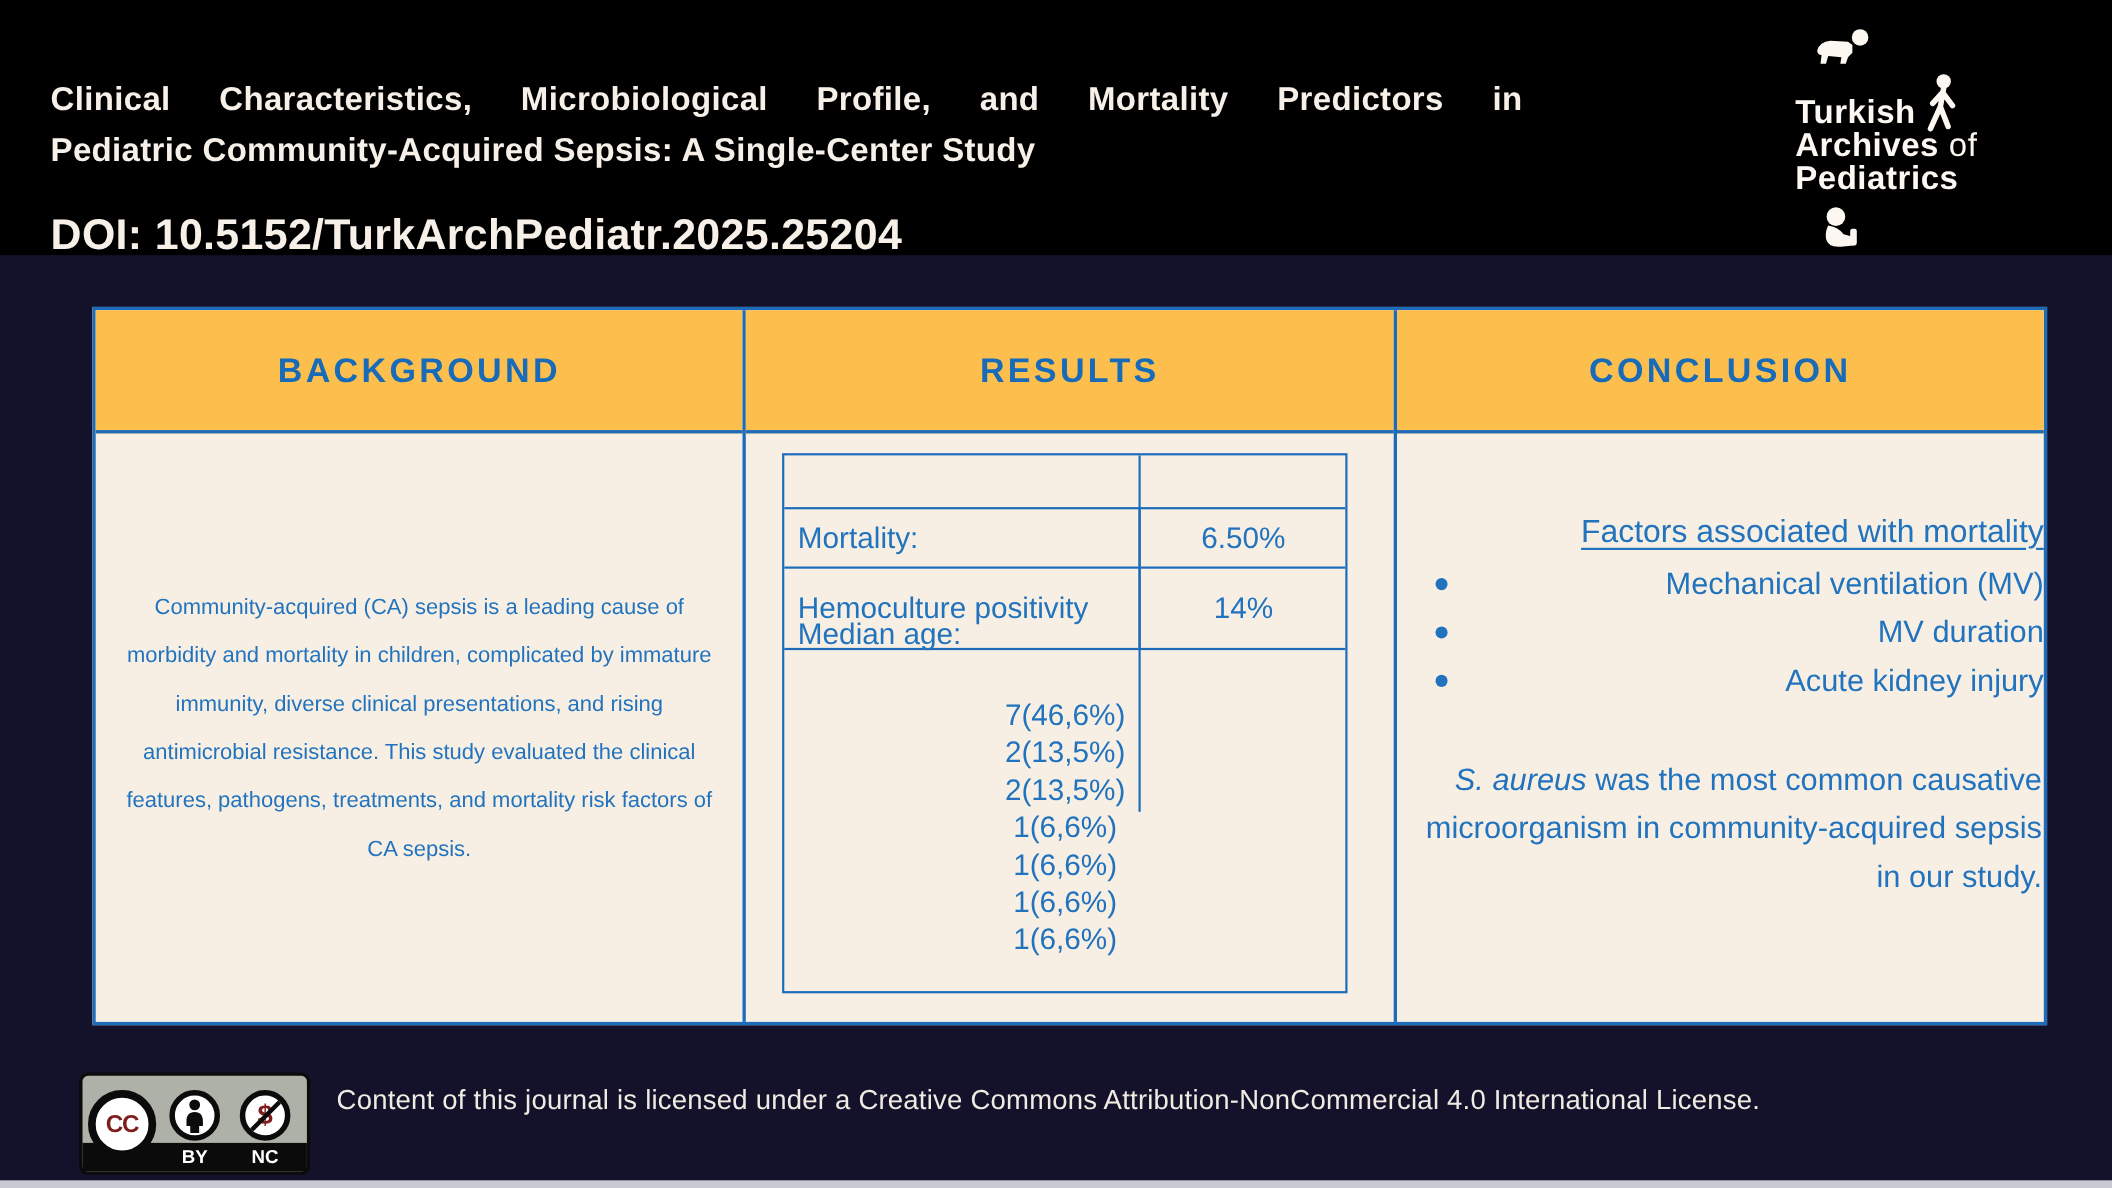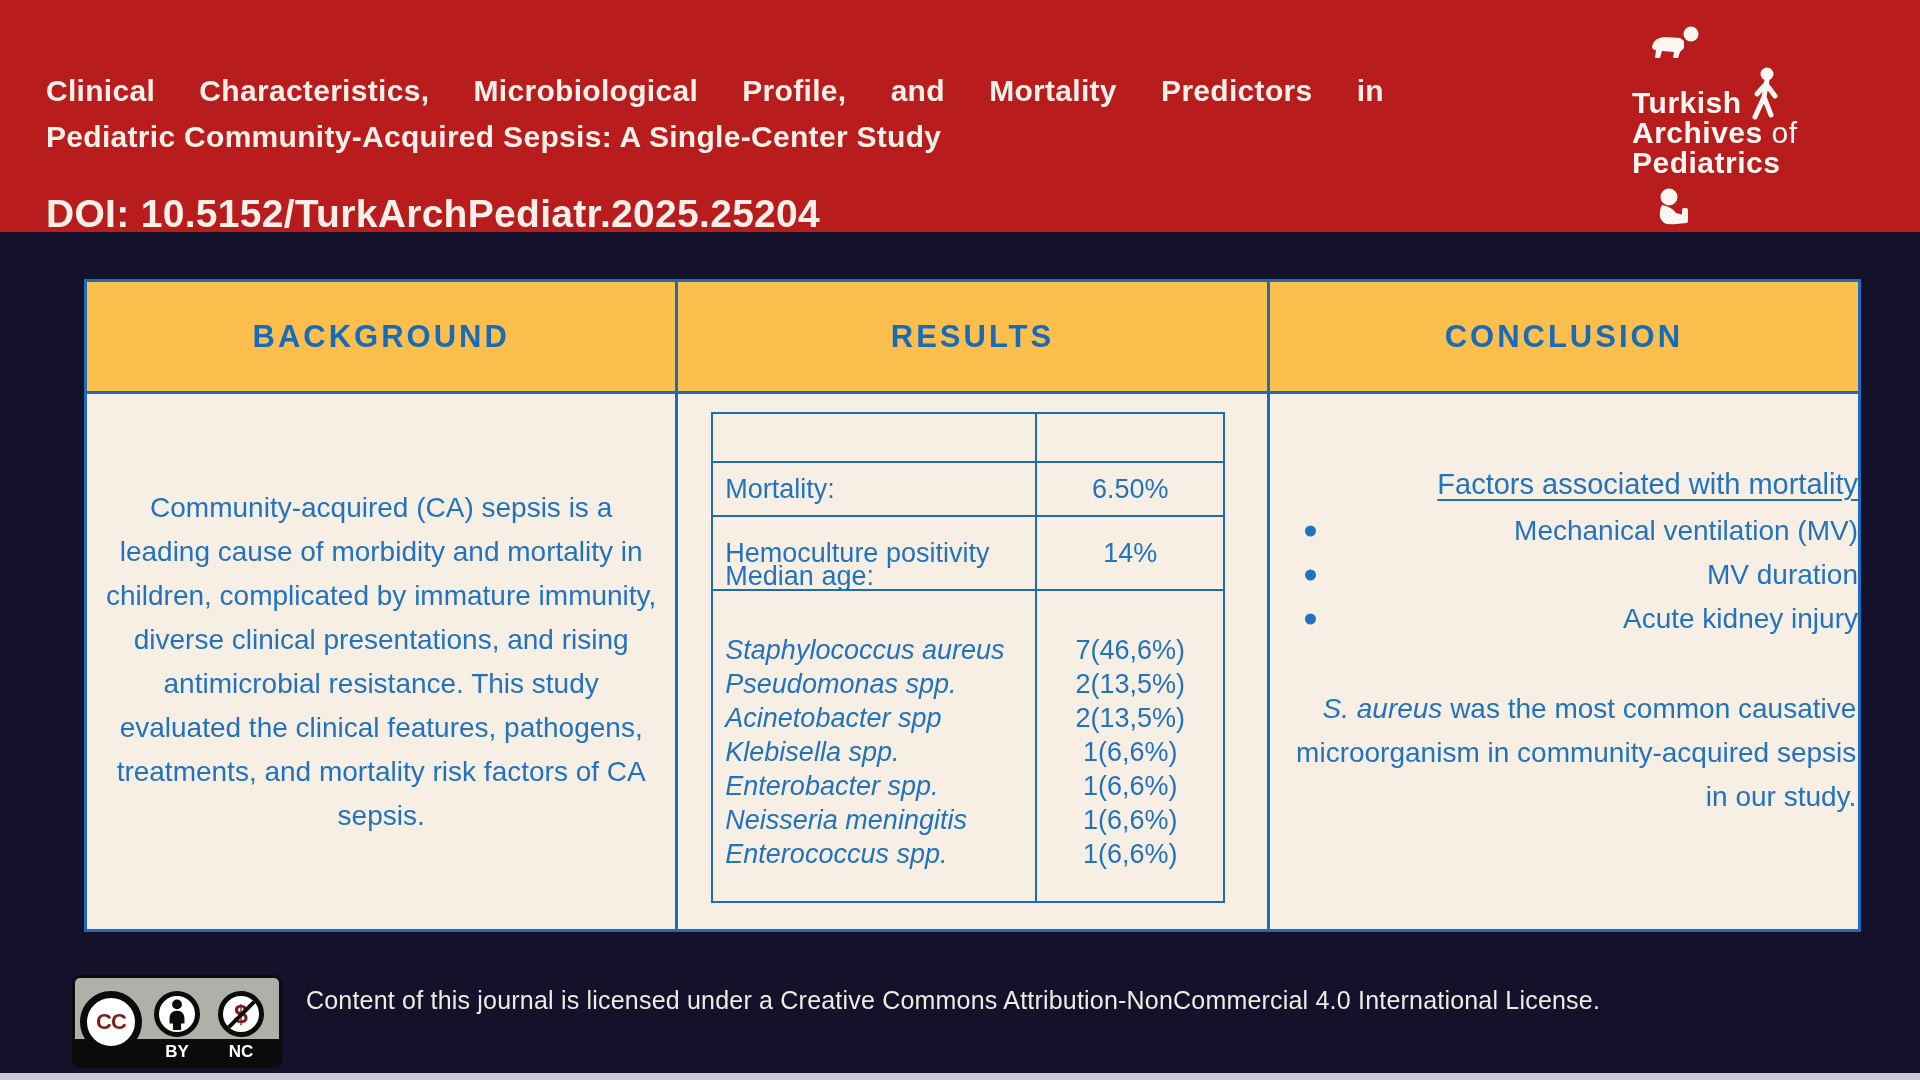--- a/index.html
+++ b/index.html
@@ -2,21 +2,21 @@
 <html><head>
 <meta charset="utf-8">
 <style>
   html,body { margin:0; padding:0; }
   .page {
     position:relative; width:1920px; height:1080px; overflow:hidden;
     background:#14122B; font-family:"Liberation Sans", sans-serif;
   }
 
   
-  .header-banner { position:absolute; left:0; top:0; width:1920px; height:232px; background:#b91c1c; }
+  .header-banner { position:absolute; left:0; top:0; width:1920px; height:232px; background:#000000; }
   .page-title {
     position:absolute; left:46px; top:48px; width:1338px;
     color:#F7F0E8; font-weight:bold; font-size:30px; line-height:46px; letter-spacing:0.3px;
   }
   .title-line1 { display:block; text-align:justify; text-align-last:justify; }
   .title-line2 { display:block; }
   .doi { position:absolute; left:46px; top:192px; color:#F7F0E8; font-weight:bold; font-size:39px; letter-spacing:0.3px; }
 
   
   .journal-logo { position:absolute; left:1632px; top:24px; width:240px; color:#FCF8F1; }
@@ -36,21 +36,21 @@
   .col + .col { border-left:3px solid #1D6CBC; }
   .col-header {
     height:109px; flex:0 0 109px; background:#FCBF4D; border-bottom:3px solid #1D6CBC;
     display:flex; align-items:center; justify-content:center;
     color:#186BB8; font-weight:bold; font-size:31px; letter-spacing:3px;
   }
   .col-body { flex:1 1 auto; position:relative; color:#2273BE; }
 
   
   .bg-body { display:flex; align-items:center; justify-content:center; }
-  .bg-text { width:555px; margin:0; text-align:center; font-size:28px; line-height:44px; }
+  .bg-text { width:555px; margin:0; text-align:center; font-size:20px; line-height:44px; }
 
   
   .results-table {
     position:absolute; left:33px; top:18px; width:514px;
     border:2px solid #1D6CBC; box-sizing:border-box; background:#F7EFE4;
   }
   .r-row { display:flex; }
   .r-row + .r-row { border-top:2px solid #1D6CBC; }
   .r-left { width:324px; flex:0 0 324px; border-right:2px solid #1D6CBC; box-sizing:border-box; }
   .r-right { flex:1 1 auto; }
@@ -158,29 +158,20 @@
             <div class="r-left r-label">Mortality:</div>
             <div class="r-right r-value">6.50%</div>
           </div>
 
           <div class="r-row r-h72">
             <div class="r-left r-label">Hemoculture positivity</div>
             <div class="r-right r-value">14%</div>
           </div>
 
           <div class="r-row r-h310">
-            <div class="r-left r-list-names">
-              <div>Staphylococcus aureus</div>
-              <div>Pseudomonas spp.</div>
-              <div>Acinetobacter spp</div>
-              <div>Klebisella spp.</div>
-              <div>Enterobacter spp.</div>
-              <div>Neisseria meningitis</div>
-              <div>Enterococcus spp.</div>
-            </div>
             <div class="r-right r-list-values">
               <div>7(46,6%)</div>
               <div>2(13,5%)</div>
               <div>2(13,5%)</div>
               <div>1(6,6%)</div>
               <div>1(6,6%)</div>
               <div>1(6,6%)</div>
               <div>1(6,6%)</div>
             </div>
           </div>

